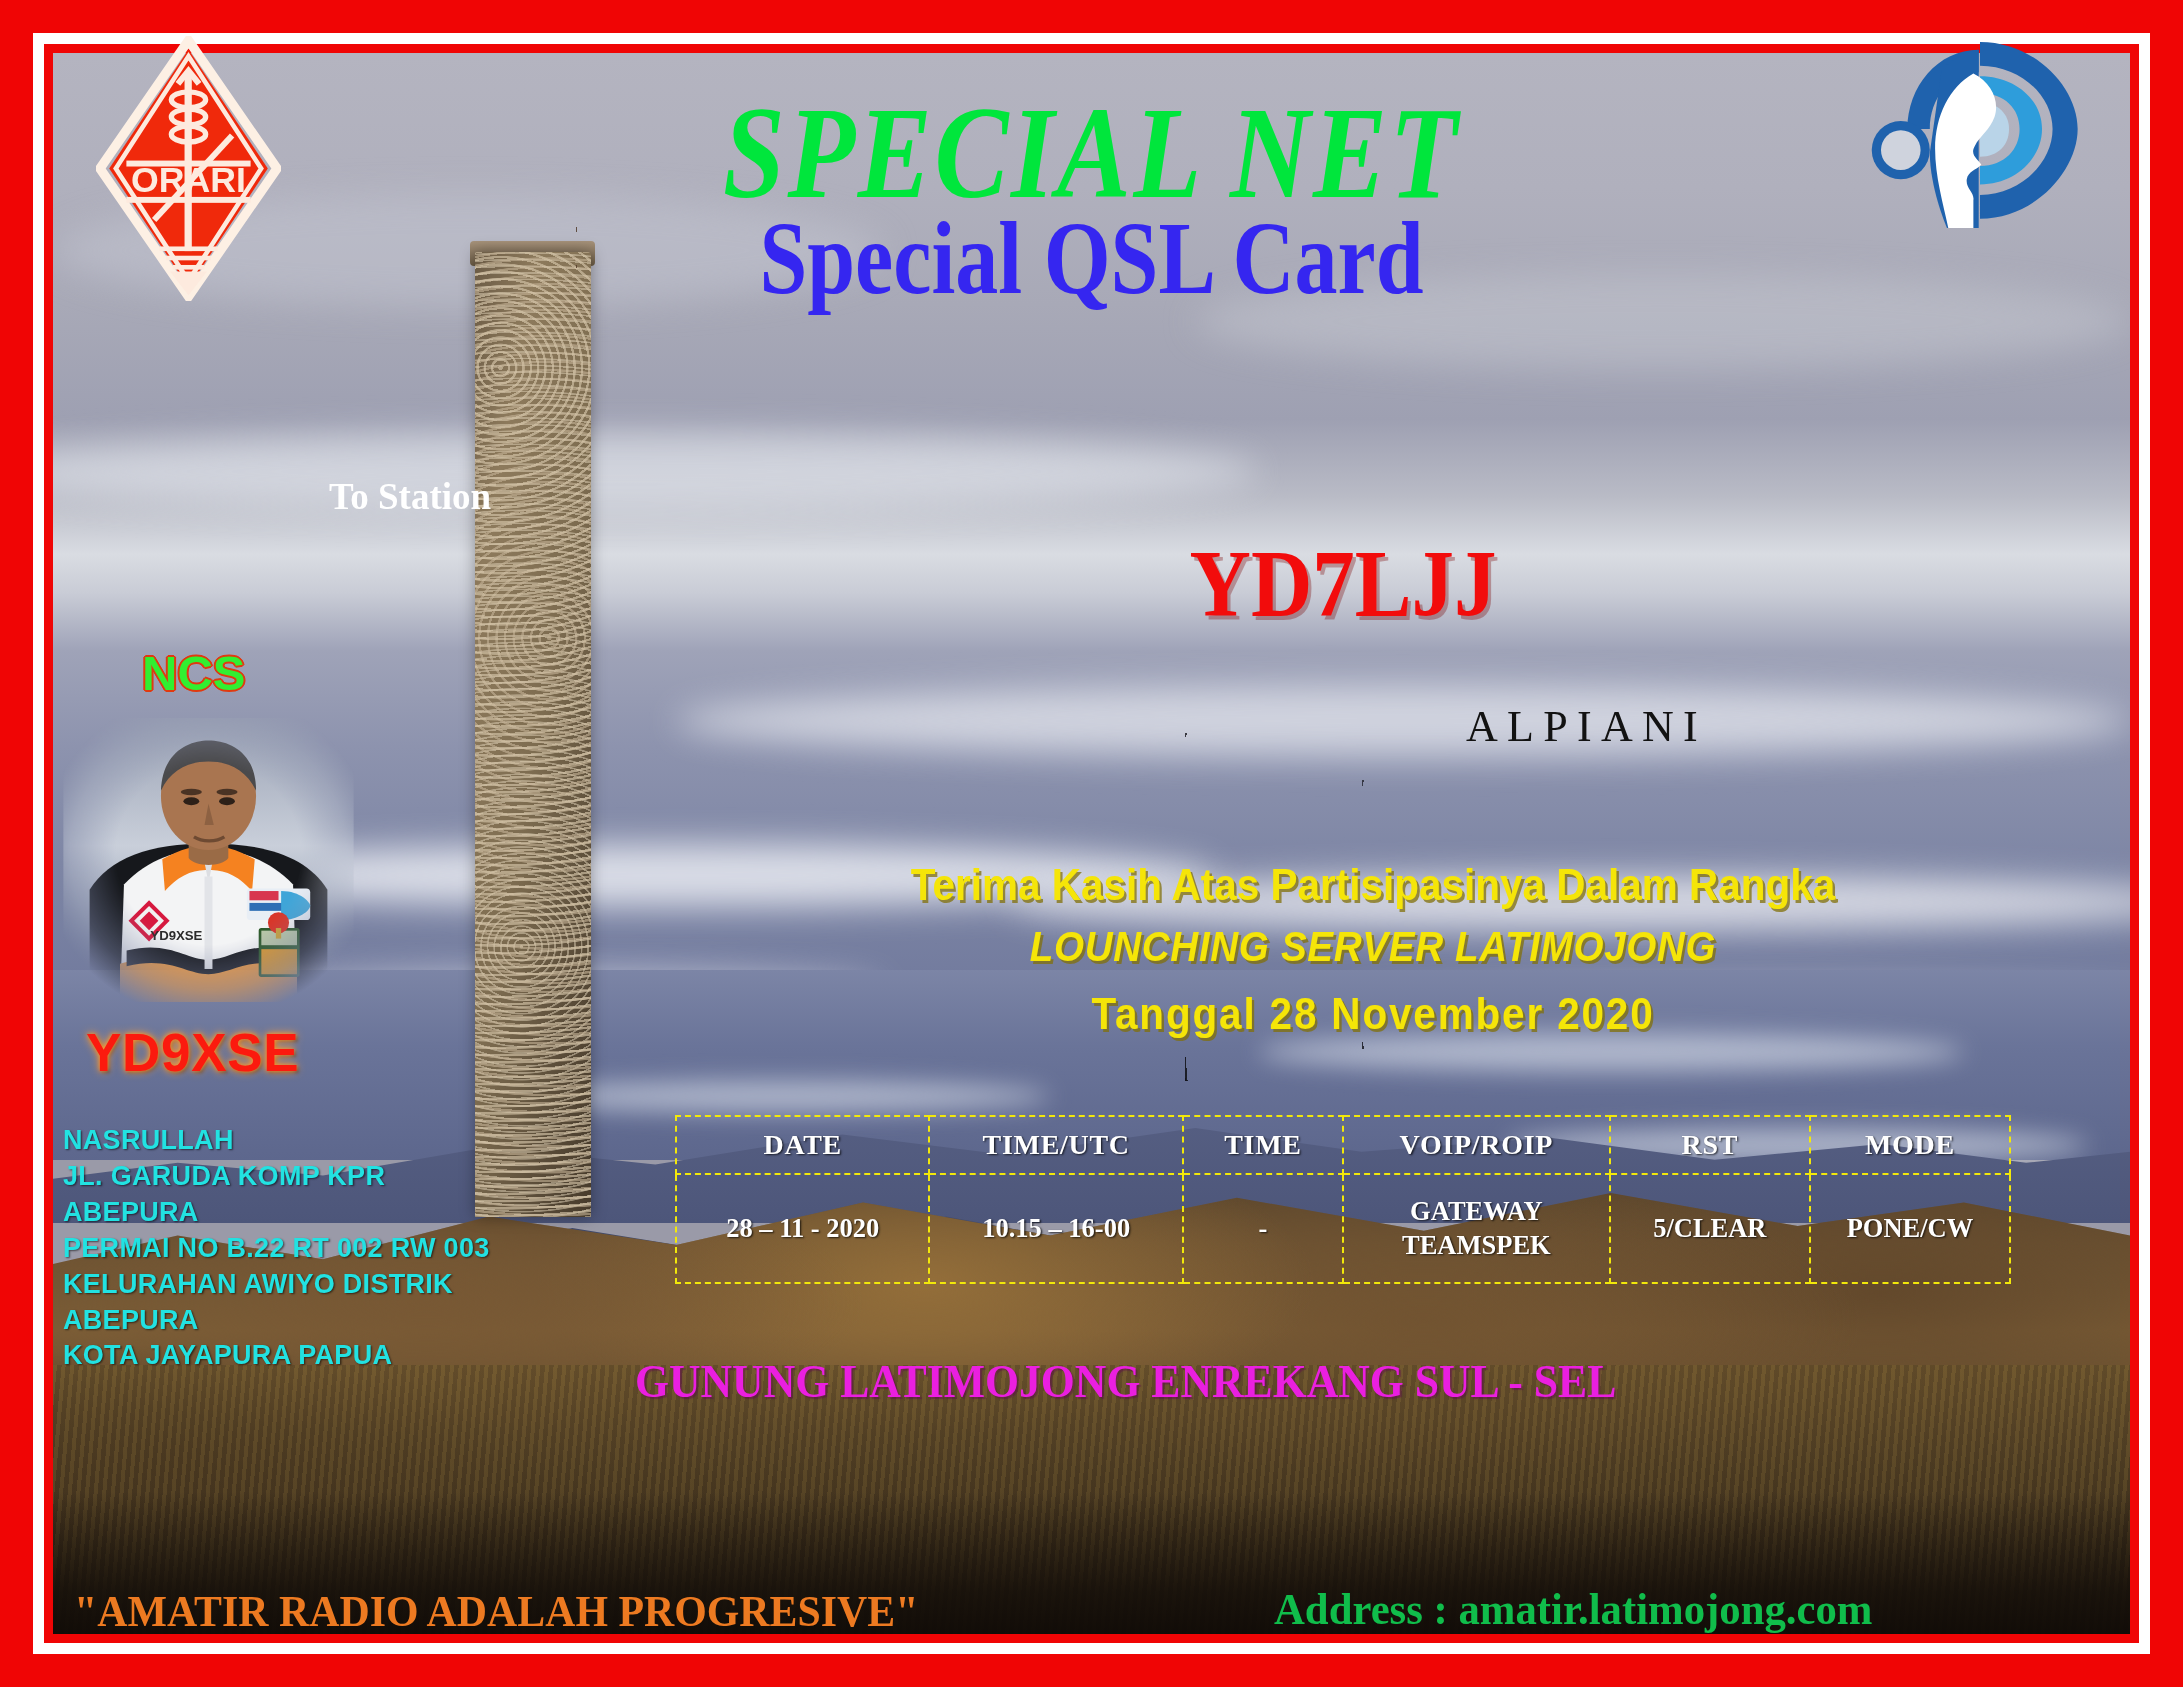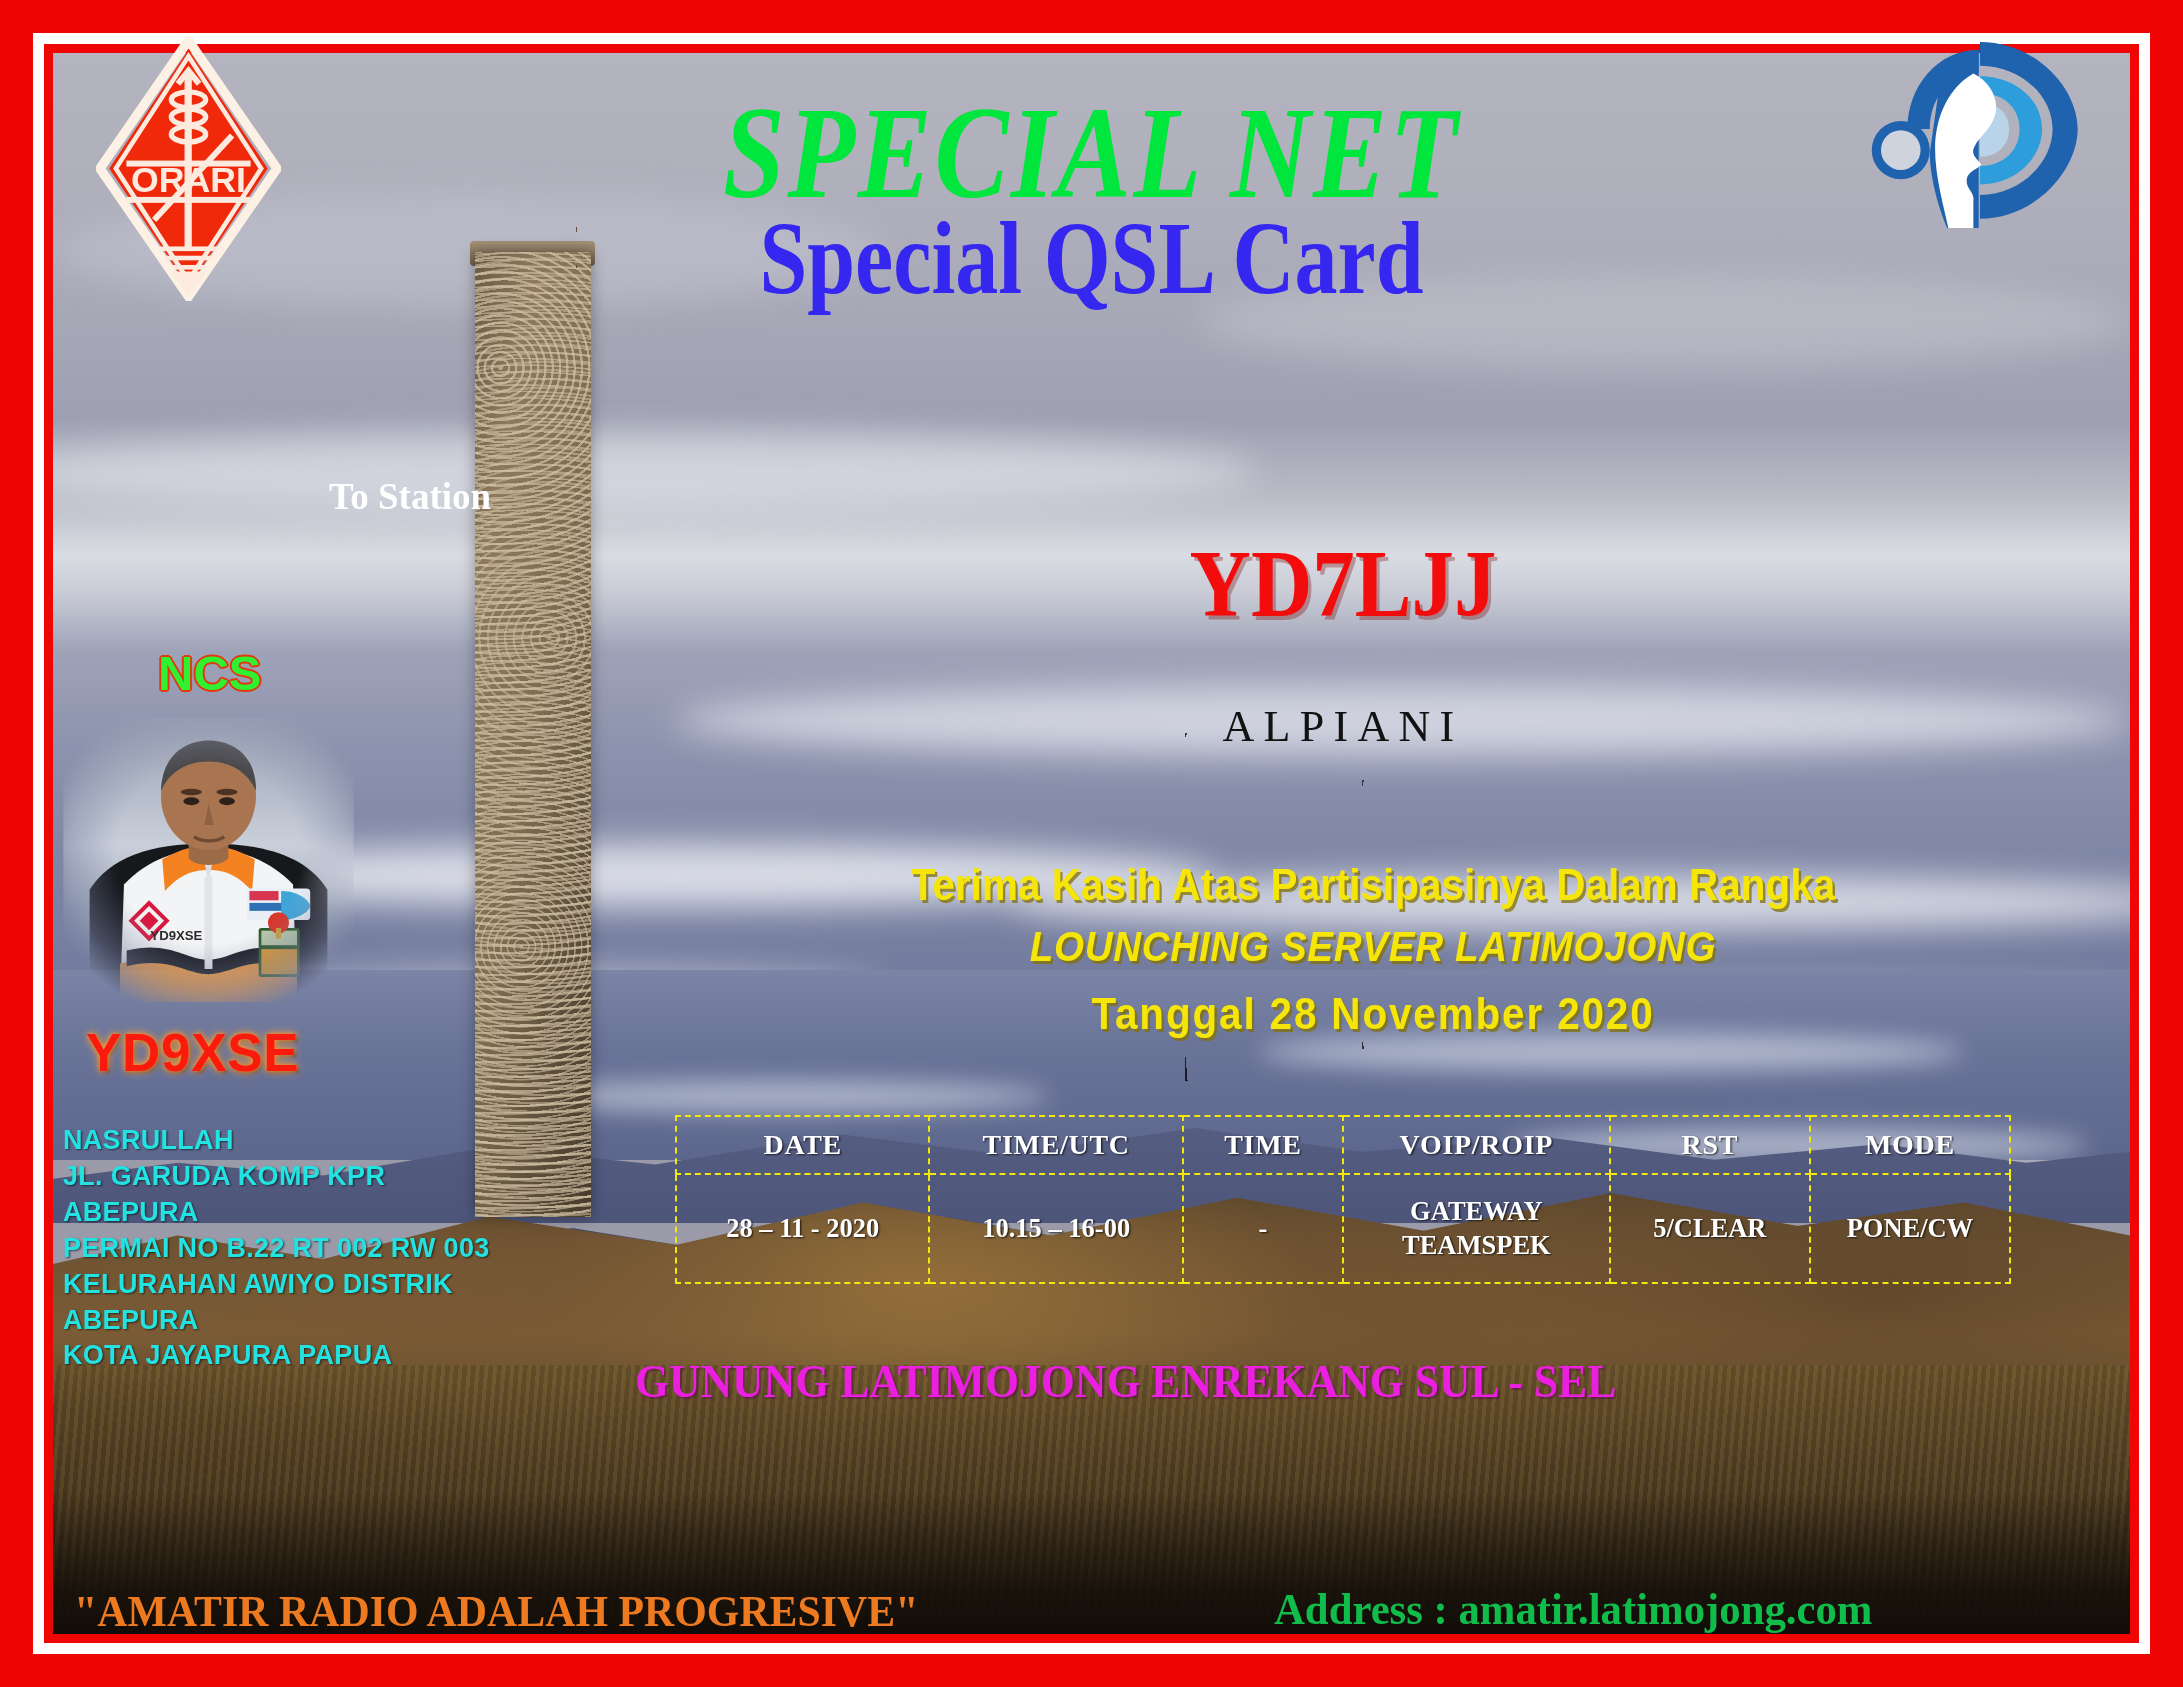--- a/index.html
+++ b/index.html
@@ -163,21 +163,20 @@
 
   
   .ncs {
     position:absolute; left:142px; top:645px;
     font-size:49px; font-weight:bold;
     color:#31ef31;
     font-family:"Liberation Sans", sans-serif;
     text-shadow:
       2px 0 0 #e03a10, -2px 0 0 #e03a10, 0 2px 0 #e03a10, 0 -2px 0 #e03a10,
       1.3px 1.3px 0 #e03a10, -1.3px 1.3px 0 #e03a10, 1.3px -1.3px 0 #e03a10, -1.3px -1.3px 0 #e03a10;
-    margin-left: 16px;
   }
   #portrait {
     position:absolute; left:63px; top:718px;
     width:291px; height:284px;
   }
   .callsign-ncs {
     position:absolute; left:86px; top:1022px;
     font-size:53px; font-weight:bold;
     color:#fb1a0e;
     font-family:"Liberation Sans", sans-serif;
@@ -200,21 +199,21 @@
     position:absolute; left:979px; top:529px; width:728px;
     text-align:center;
     font-size:85px; font-weight:bold;
     color:#f20c0c;
     font-family:"Liberation Serif", serif;
     text-shadow:3.3px 3.3px 0 rgba(120,0,0,.32);
     transform:scaleY(1.12); transform-origin:center top;
   }
   .opname {
     position:absolute; left:979px; top:701px; width:728px;
-    text-align:center;
+    text-align:right;
     font-size:44px; font-weight:normal;
     color:#121212; letter-spacing:9.3px;
     font-family:"Liberation Serif", serif;
   }
 
   
   .ev {
     position:absolute; left:695px; width:1356px; text-align:center;
     color:#f5e508; font-family:"Liberation Sans", sans-serif;
     font-weight:bold;

